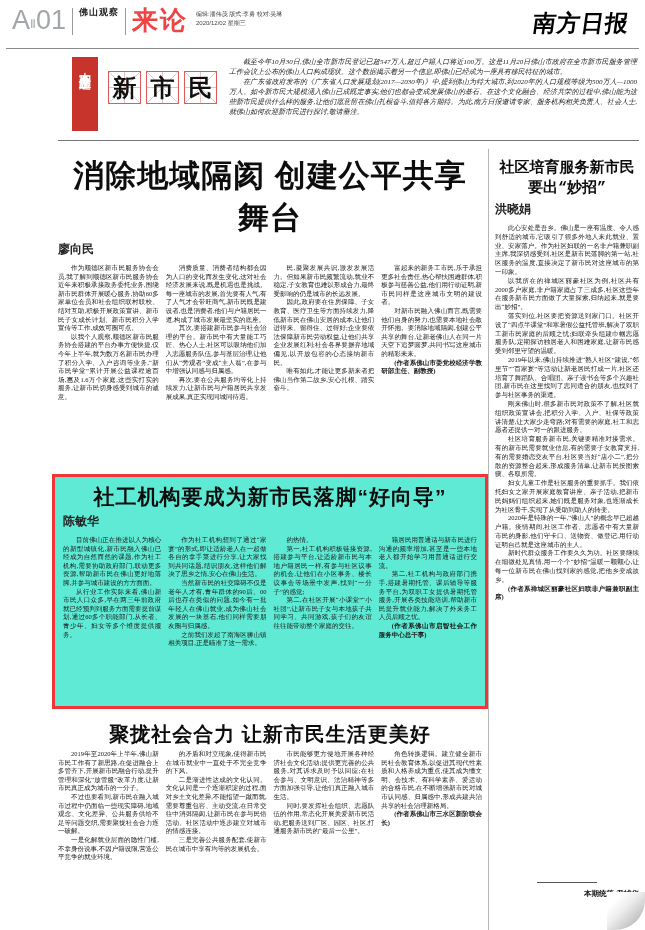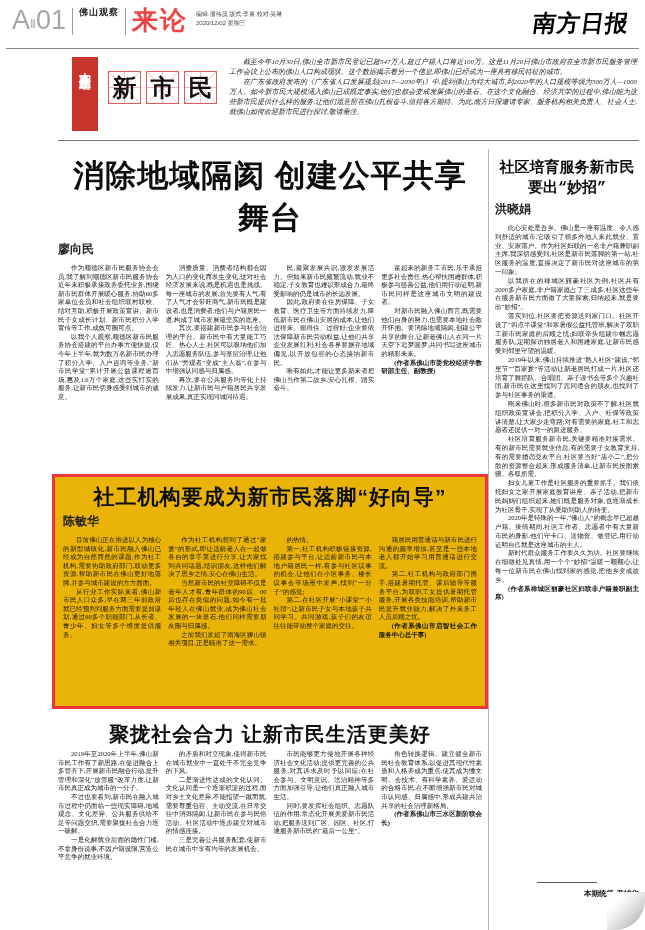--- a/index.html
+++ b/index.html
@@ -55,21 +55,21 @@
   .hl4{font-size:20px;margin:12px 0 2px;}
   .byline{text-align:left;font-size:12px;font-weight:bold;margin:2px 0 6px;color:#222;}
   .cols{display:flex;gap:7px;overflow:hidden;}
   .col{flex:1;min-width:0;font-size:6.5px;line-height:8.6px;text-align:justify;color:#191919;}
   .col p{margin:0;text-indent:2em;}
   .col p.attr, .attr{font-weight:bold;}
   .cols.c1{height:200px;}
   .cols.c3{height:162px;}
   .cols.c4{height:188px;}
   .redbox{border:3px solid #ee3538;margin:10px 0 0 -6px;padding:4px 8px 8px;width:calc(100% + 12px);
-       box-sizing:border-box;background:#eab308;}
+       box-sizing:border-box;background:#5eead4;}
   
   .hl2{font-family:Liberation Mono, monospace;font-weight:900;text-align:center;font-size:15px;
        line-height:20px;margin:14px 4px 2px;color:#0d0d0d;}
   .rbody{font-size:6.5px;line-height:8.8px;text-align:justify;color:#191919;height:648px;
        overflow:hidden;margin-top:4px;}
   .rbody p{margin:0;text-indent:2em;}
   .rfoot{margin-top:10px;text-align:right;}
   .rfoot .sep{width:60px;border:none;border-top:1px solid #555;margin:0 auto 6px;}
   .rfoot .coord{font-size:7.5px;font-weight:bold;color:#111;}
 </style>

